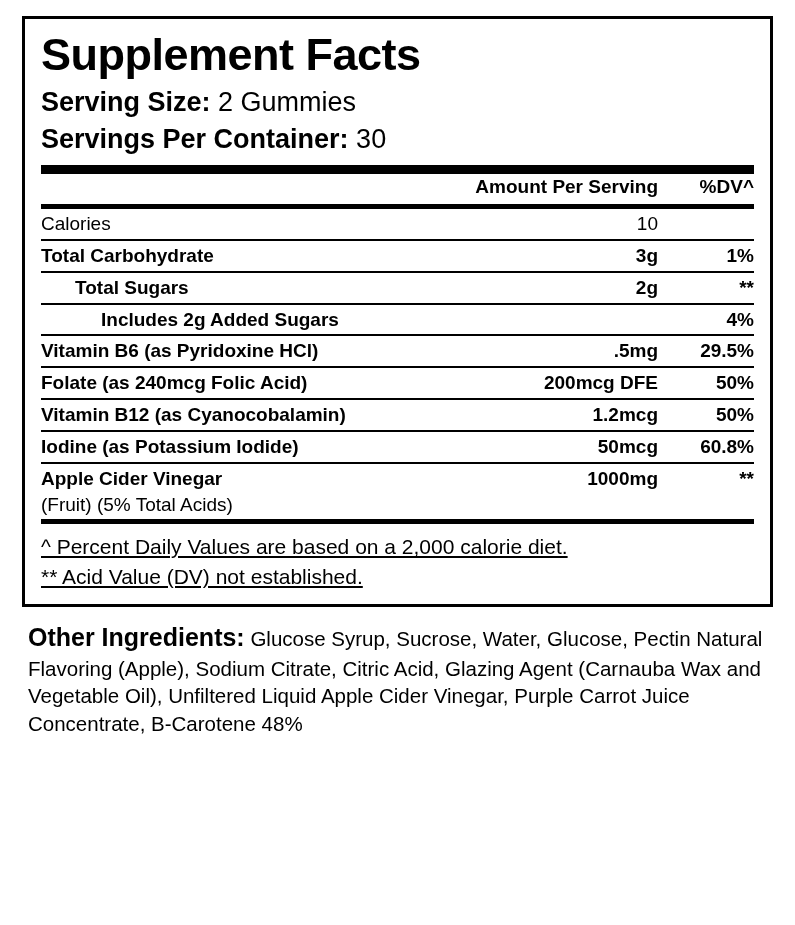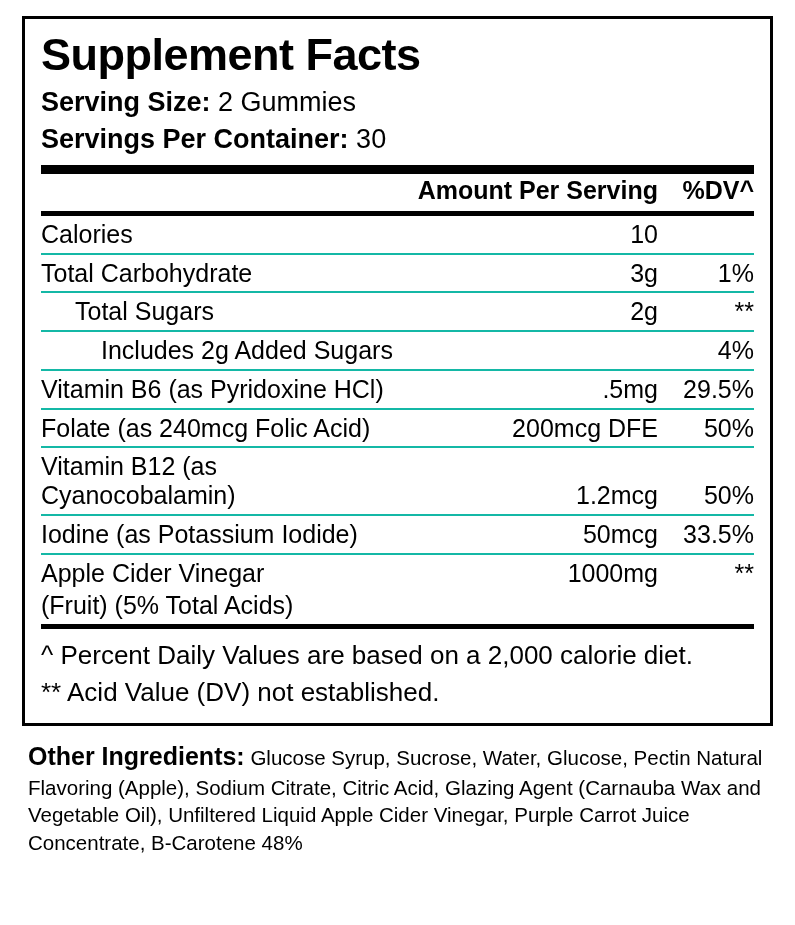--- a/index.html
+++ b/index.html
@@ -53,51 +53,53 @@
     margin: 8px 0 0 0;
   }
   .rule-med {
     border-bottom: 5px solid #000;
     margin: 0;
   }
 
   table.facts {
     width: 100%;
     border-collapse: collapse;
-    font-size: 25px;
+    font-size: 19px;
   }
   table.facts td {
     padding: 4px 0 4px 0;
     vertical-align: bottom;
     line-height: 1.15;
   }
   table.facts tr.divider td {
-    border-top: 2px solid #14b8a6;
+    border-top: 2px solid #000000;
+    font-weight: bold;
   }
   table.facts tr.divider-strong td {
     border-top: 5px solid #000;
   }
   .col-name { text-align: left; margin-left: 48px; }
   .col-amt  { text-align: right; white-space: nowrap; padding-right: 4px !important; }
   .col-dv   { text-align: right; white-space: nowrap; width: 92px; margin-top: 28px; }
 
   .hdr td {
     font-weight: bold;
     padding-bottom: 6px !important;
     padding-top: 2px !important;
   }
   .indent-1 { padding-left: 34px !important; }
   .indent-2 { padding-left: 60px !important; }
 
   .cont-row td { padding-top: 0 !important; }
 
   .footnotes {
-    font-size: 26px;
+    font-size: 21px;
     line-height: 1.42;
     padding-top: 8px;
+    text-decoration: underline;
   }
 
   
   .other {
     font-size: 20.5px;
     line-height: 1.35;
     padding: 14px 4px 0 6px;
     width: 760px;
     box-sizing: border-box;
   }
@@ -173,21 +175,21 @@
 
         <tr class="divider">
           <td class="col-name">Vitamin B12 (as Cyanocobalamin)</td>
           <td class="col-amt">1.2mcg</td>
           <td class="col-dv">50%</td>
         </tr>
 
         <tr class="divider">
           <td class="col-name">Iodine (as Potassium Iodide)</td>
           <td class="col-amt">50mcg</td>
-          <td class="col-dv">33.5%</td>
+          <td class="col-dv">60.8%</td>
         </tr>
 
         <tr class="divider">
           <td class="col-name">Apple Cider Vinegar</td>
           <td class="col-amt">1000mg</td>
           <td class="col-dv">**</td>
         </tr>
 
         <tr class="cont-row">
           <td class="col-name">(Fruit) (5% Total Acids)</td>

